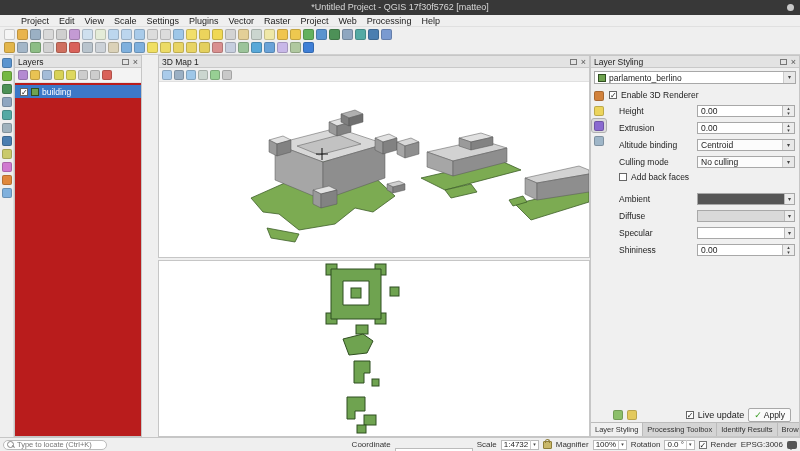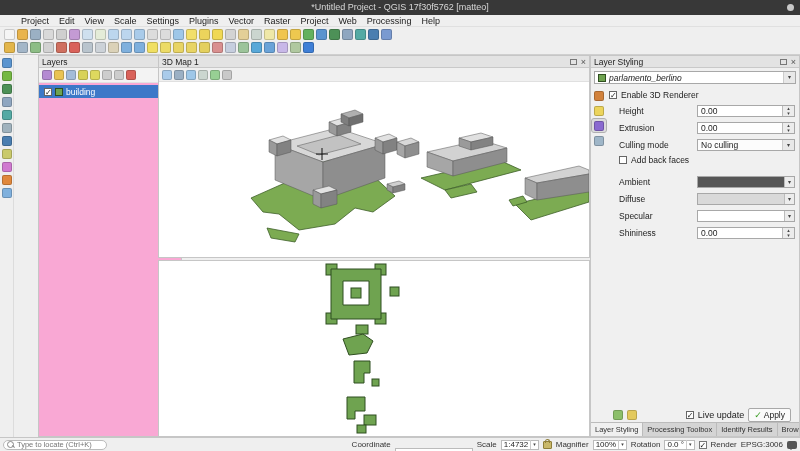--- a/index.html
+++ b/index.html
@@ -30,22 +30,22 @@
 
   
   .panel-header{height:12px;background:#e3e3e3;border-bottom:1px solid #c9c9c9;display:flex;align-items:center;
     padding:0 3px;box-sizing:border-box;font-size:8.5px;flex:0 0 auto;}
   .ph-title{flex:1;white-space:nowrap;overflow:hidden;}
   .ph-icons{display:flex;gap:4px;align-items:center;}
   .float-icon{width:7px;height:6px;border:1px solid #777;box-sizing:border-box;display:inline-block;}
   .close-icon{font-size:9px;line-height:8px;color:#555;}
 
   
-  .layers-panel{position:absolute;left:14px;top:55px;width:144px;height:382px;background:#f9a8d4;
-    border:1px solid #c6c6c6;box-sizing:border-box;display:flex;flex-direction:column;margin-left:24px;}
+  .layers-panel{position:absolute;left:14px;top:55px;width:128px;height:382px;background:#b91c1c;
+    border:1px solid #c6c6c6;box-sizing:border-box;display:flex;flex-direction:column;}
   .layers-toolbar{height:14px;background:#f3f3f3;border-bottom:1px solid #e2e2e2;display:flex;align-items:center;
     gap:2px;padding-left:3px;flex:0 0 auto;}
   .layers-toolbar .tbicon{width:10px;height:10px;}
   .layer-row{display:flex;align-items:center;gap:3px;height:13px;background:#3c78c8;color:#fff;
     padding-left:5px;margin-top:2px;}
   .checkbox{width:8px;height:8px;background:#fff;border:1px solid #666;box-sizing:border-box;font-size:8px;
     line-height:7px;text-align:center;color:#222;flex:0 0 auto;}
   .layer-swatch{width:8px;height:8px;background:#6fa350;border:1px solid #2f4e20;box-sizing:border-box;}
   .layer-label{font-size:8.5px;}
 
@@ -61,21 +61,21 @@
   
   .canvas2d{position:absolute;left:158px;top:260px;width:432px;height:177px;background:#fff;
     border:1px solid #c6c6c6;box-sizing:border-box;overflow:hidden;}
 
   
   .styling-panel{position:absolute;left:590px;top:55px;width:210px;height:382px;background:#f0f0f0;
     border:1px solid #c6c6c6;box-sizing:border-box;display:flex;flex-direction:column;}
   .layer-combo{margin:3px 3px 2px 3px;height:13px;background:#fff;border:1px solid #a8a8a8;display:flex;
     align-items:center;gap:3px;padding-left:3px;box-sizing:border-box;flex:0 0 auto;}
   .combo-layer-icon{width:8px;height:8px;background:#6fa350;border:1px solid #2f4e20;box-sizing:border-box;}
-  .layer-combo .comboval{flex:1;font-size:8.5px;font-style:italic;}
+  .layer-combo .comboval{flex:1;font-size:8.5px;}
   .comboarrow{width:11px;text-align:center;font-size:6px;color:#444;border-left:1px solid #ccc;background:#e8e8e8;
     line-height:11px;align-self:stretch;}
   .styling-body{flex:1;display:flex;min-height:0;}
   .strip{width:16px;display:flex;flex-direction:column;align-items:center;gap:2px;padding-top:3px;flex:0 0 auto;}
   .stripbtn{width:14px;height:13px;display:flex;align-items:center;justify-content:center;border-radius:2px;}
   .stripbtn.active{background:#dcdcdc;outline:1px solid #b0b0b0;}
   .stripglyph{width:10px;height:10px;border-radius:2px;border:1px solid rgba(0,0,0,.2);box-sizing:border-box;}
   .form{flex:1;display:flex;flex-direction:column;padding:2px 4px 0 2px;min-width:0;}
   .chkrow{display:flex;align-items:center;gap:4px;height:14px;flex:0 0 auto;}
   .chkrow .lbl{font-size:8.5px;text-align:right;}
@@ -395,20 +395,27 @@
           <span class="flabel">Extrusion</span>
           <div class="spin">
             <span class="spinval">0.00</span>
             <span class="spinarrows">
               <span>▴</span>
                 <span>▾</span>
             </span>
           </div>
         </div>
         <div class="row">
+          <span class="flabel">Altitude binding</span>
+          <div class="combo">
+            <span class="comboval">Centroid</span>
+            <span class="comboarrow">▾</span>
+          </div>
+        </div>
+        <div class="row">
           <span class="flabel">Culling mode</span>
           <div class="combo">
             <span class="comboval">No culling</span>
             <span class="comboarrow">▾</span>
           </div>
         </div>
         <div class="chkrow" style="padding-left:10px;">
           <span class="checkbox"></span>
           <span class="lbl">Add back faces</span>
         </div>

